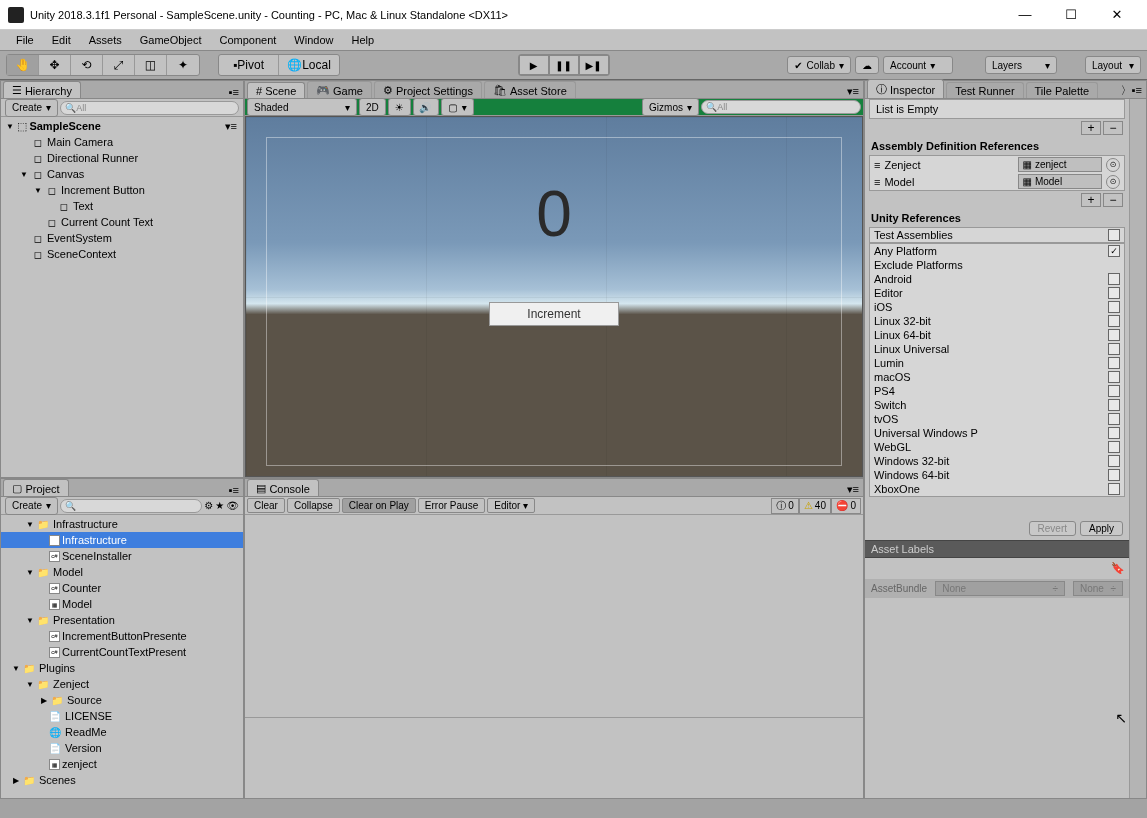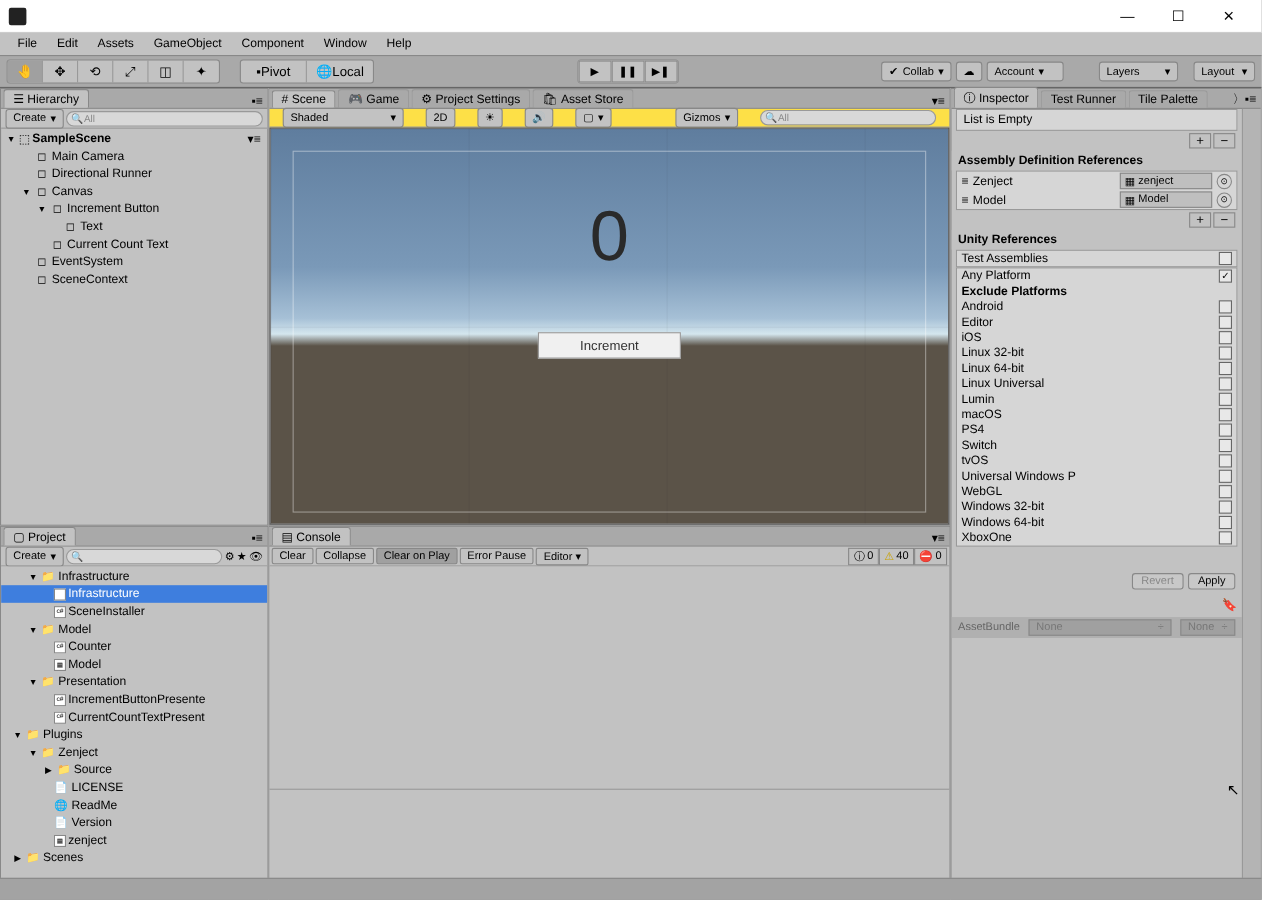--- a/index.html
+++ b/index.html
@@ -38,21 +38,21 @@
 .tree-row.selected { background: #3e7ede; color: #fff; }
 .tree-arrow { width: 10px; font-size: 8px; text-align: center; }
 .tree-icon { width: 14px; height: 14px; display: inline-flex; align-items: center; justify-content: center; font-size: 10px; }
 .folder-icon { color: #555; }
 .script-icon { background: #fff; border: 1px solid #888; font-size: 6px; width: 11px; height: 11px; }
 
 .hierarchy { height: 398px; }
 .project-panel { flex: 1; }
 
 .scene-panel { height: 398px; }
-.scene-toolbar { height: 17px; display: flex; align-items: center; padding: 0 12px; gap: 20px; background: #fde047; border-bottom: 1px solid #999; font-size: 10px; }
+.scene-toolbar { height: 17px; display: flex; align-items: center; padding: 0 2px; gap: 2px; background: #15803d; border-bottom: 1px solid #999; font-size: 10px; }
 .scene-view { flex: 1; background: linear-gradient(to bottom, #5f7d9e 0%, #7a99b8 35%, #a6c0d6 48%, #d4e6ee 52%, #5b5348 55%, #5b5348 100%); position: relative; border: 1px solid #555; }
 .scene-overlay { position: absolute; inset: 20px 20px 10px 20px; border: 1px solid rgba(255,255,255,0.4); }
 .big-zero { position: absolute; top: 60px; left: 50%; transform: translateX(-50%); font-size: 64px; font-weight: 300; color: #2a2a2a; }
 .inc-button { position: absolute; top: 185px; left: 50%; transform: translateX(-50%); width: 130px; height: 24px; background: #f0f0f0; border: 1px solid #999; display: flex; align-items: center; justify-content: center; font-size: 12px; color: #333; }
 .grid-lines { position:absolute; inset:0; background-image: linear-gradient(rgba(0,0,0,0.05) 1px, transparent 1px), linear-gradient(90deg, rgba(0,0,0,0.05) 1px, transparent 1px); background-size: 180px 180px; }
 
 .console-panel { flex: 1; }
 .console-toolbar { height: 18px; display: flex; align-items: center; gap: 2px; padding: 0 2px; background: #c2c2c2; border-bottom: 1px solid #999; font-size: 10px; }
 .console-btn { padding: 1px 6px; border: 1px solid #888; background: #c2c2c2; border-radius: 2px; font-size: 10px; }
 .console-btn.pressed { background: #a0a0a0; }
@@ -82,20 +82,21 @@
 .right-wrap { display: flex; flex: 1; }
 .apply-row { display: flex; justify-content: flex-end; gap: 4px; padding: 4px 6px; margin-top: 20px; }
 .cursor { position: absolute; right: 20px; bottom: 92px; font-size: 14px; }
 </style>
 </head>
 <body>
 
 <div class="titlebar">
   <div class="titlebar-left">
     <span class="unity-logo"></span>
+    <span>Unity 2018.3.1f1 Personal - SampleScene.unity - Counting - PC, Mac &amp; Linux Standalone &lt;DX11&gt;</span>
   </div>
   <div class="titlebar-right">
     <div class="win-btn">—</div>
     <div class="win-btn">☐</div>
     <div class="win-btn">✕</div>
   </div>
 </div>
 
 <div class="menubar">
   <span class="menubar-item">File</span>
@@ -149,21 +150,21 @@
     <div class="dd-btn">✔ <span>Collab</span> ▾</div>
     <div class="dd-btn">
         <span>☁</span>
       </div>
     <div class="dd-btn" style="width:70px"><span>Account</span> ▾</div>
   </div>
   <div class="dd-btn" style="width:72px;margin-left:28px">
       <span>Layers</span> 
       <span style="margin-left:auto">▾</span>
     </div>
-  <div class="dd-btn" style="width:56px;margin-left:10px">
+  <div class="dd-btn" style="width:56px;margin-left:24px">
       <span>Layout</span> 
       <span style="margin-left:auto">▾</span>
     </div>
 </div>
 
 <div class="main-area">
 
   <div class="left-col">
 
     <div class="panel hierarchy">
@@ -432,21 +433,21 @@
             <span class="insp-label" style="width:auto;flex:1">Test Assemblies</span>
             <span class="checkbox"></span>
           </div>
         </div>
 
         <div class="insp-box">
           <div class="insp-field">
             <span class="insp-label" style="width:auto;flex:1">Any Platform</span>
             <span class="checkbox checked"></span>
           </div>
-          <div class="insp-field" style="font-weight:bold">Exclude Platforms</div>
+          <div class="insp-field" style="font-weight:normal">Exclude Platforms</div>
           <div id="platform-list">
                 <div class="insp-field">
                   <span class="insp-label" style="width:auto;flex:1">Android</span>
                   <span class="checkbox"></span>
                 </div>
                 <div class="insp-field">
                   <span class="insp-label" style="width:auto;flex:1">Editor</span>
                   <span class="checkbox"></span>
                 </div>
                 <div class="insp-field">
@@ -507,20 +508,21 @@
                 </div>
               </div>
         </div>
 
         <div class="apply-row">
           <span class="insp-btn" style="color:#888">Revert</span>
           <span class="insp-btn">Apply</span>
         </div>
         <span class="cursor">↖</span>
 
+        <div class="asset-labels">Asset Labels</div>
         <div style="display:flex;justify-content:flex-end;padding:4px">
               <span style="color:#3b7dd8">🔖</span>
             </div>
         <div class="asset-bundle">
           <span>AssetBundle</span>
           <div class="bundle-dd">
                 <span>None</span>
                 <span style="margin-left:auto">÷</span>
               </div>
           <div class="bundle-dd" style="flex:0 0 50px">

